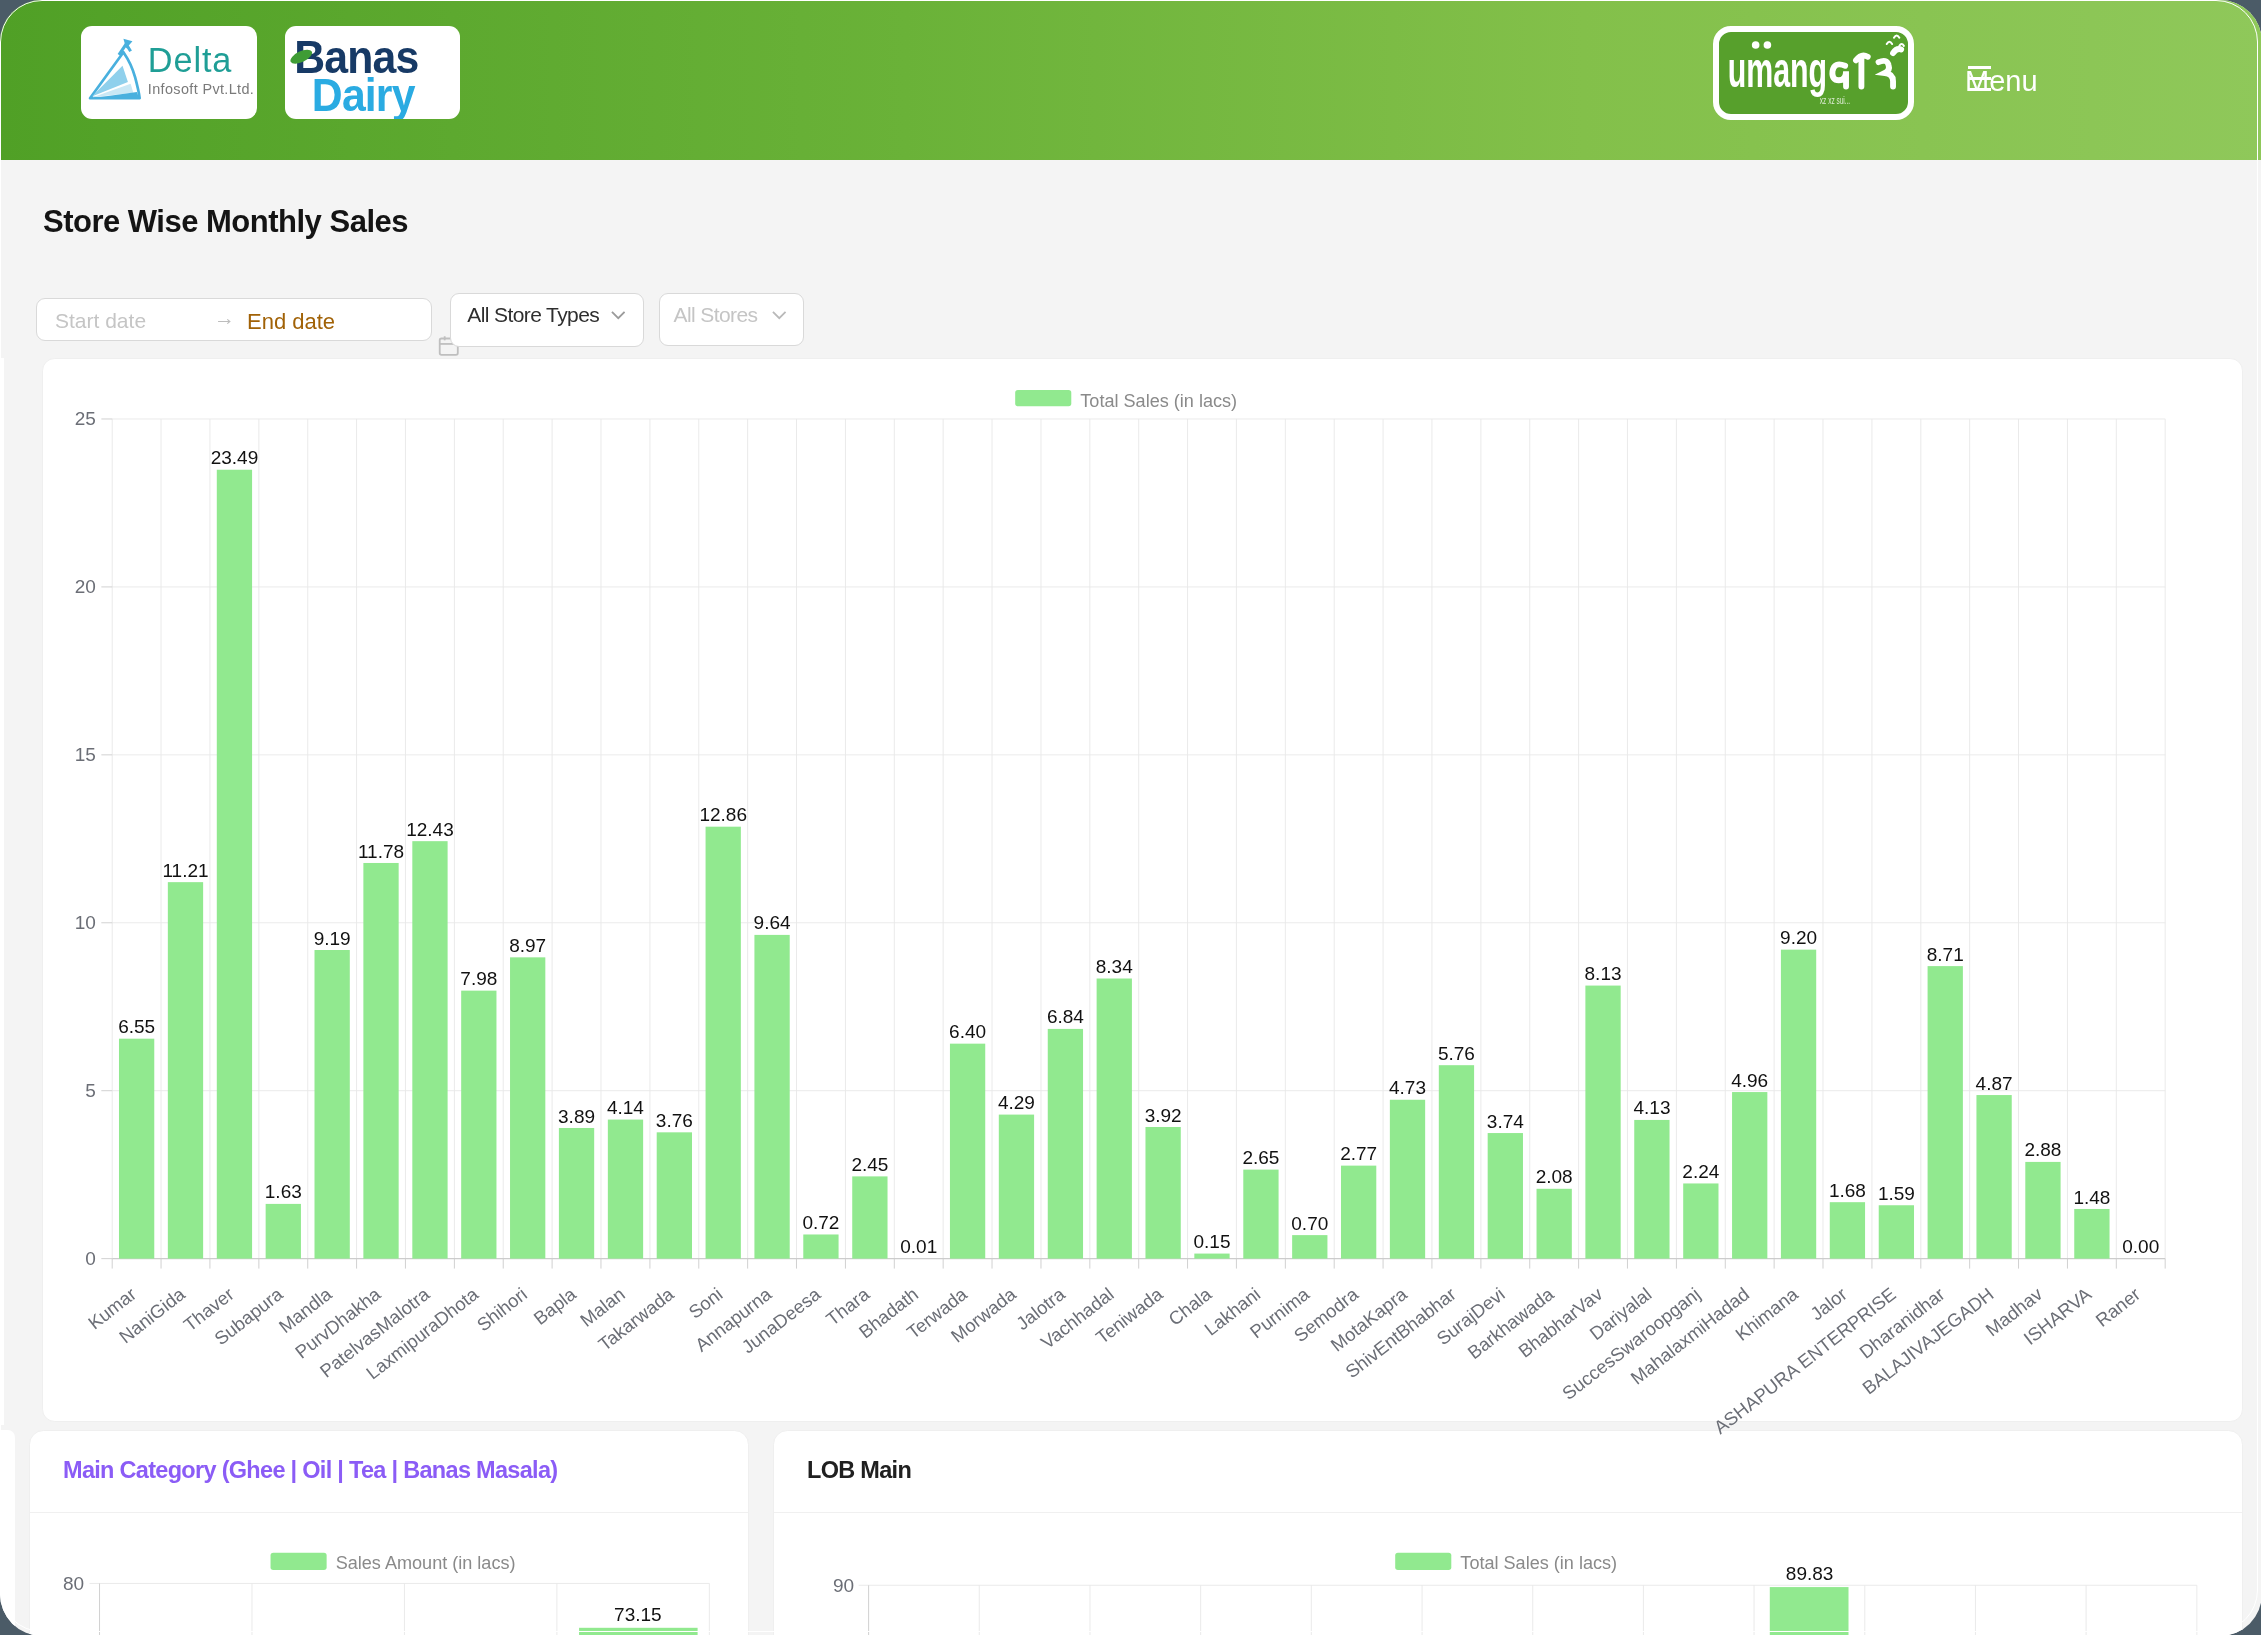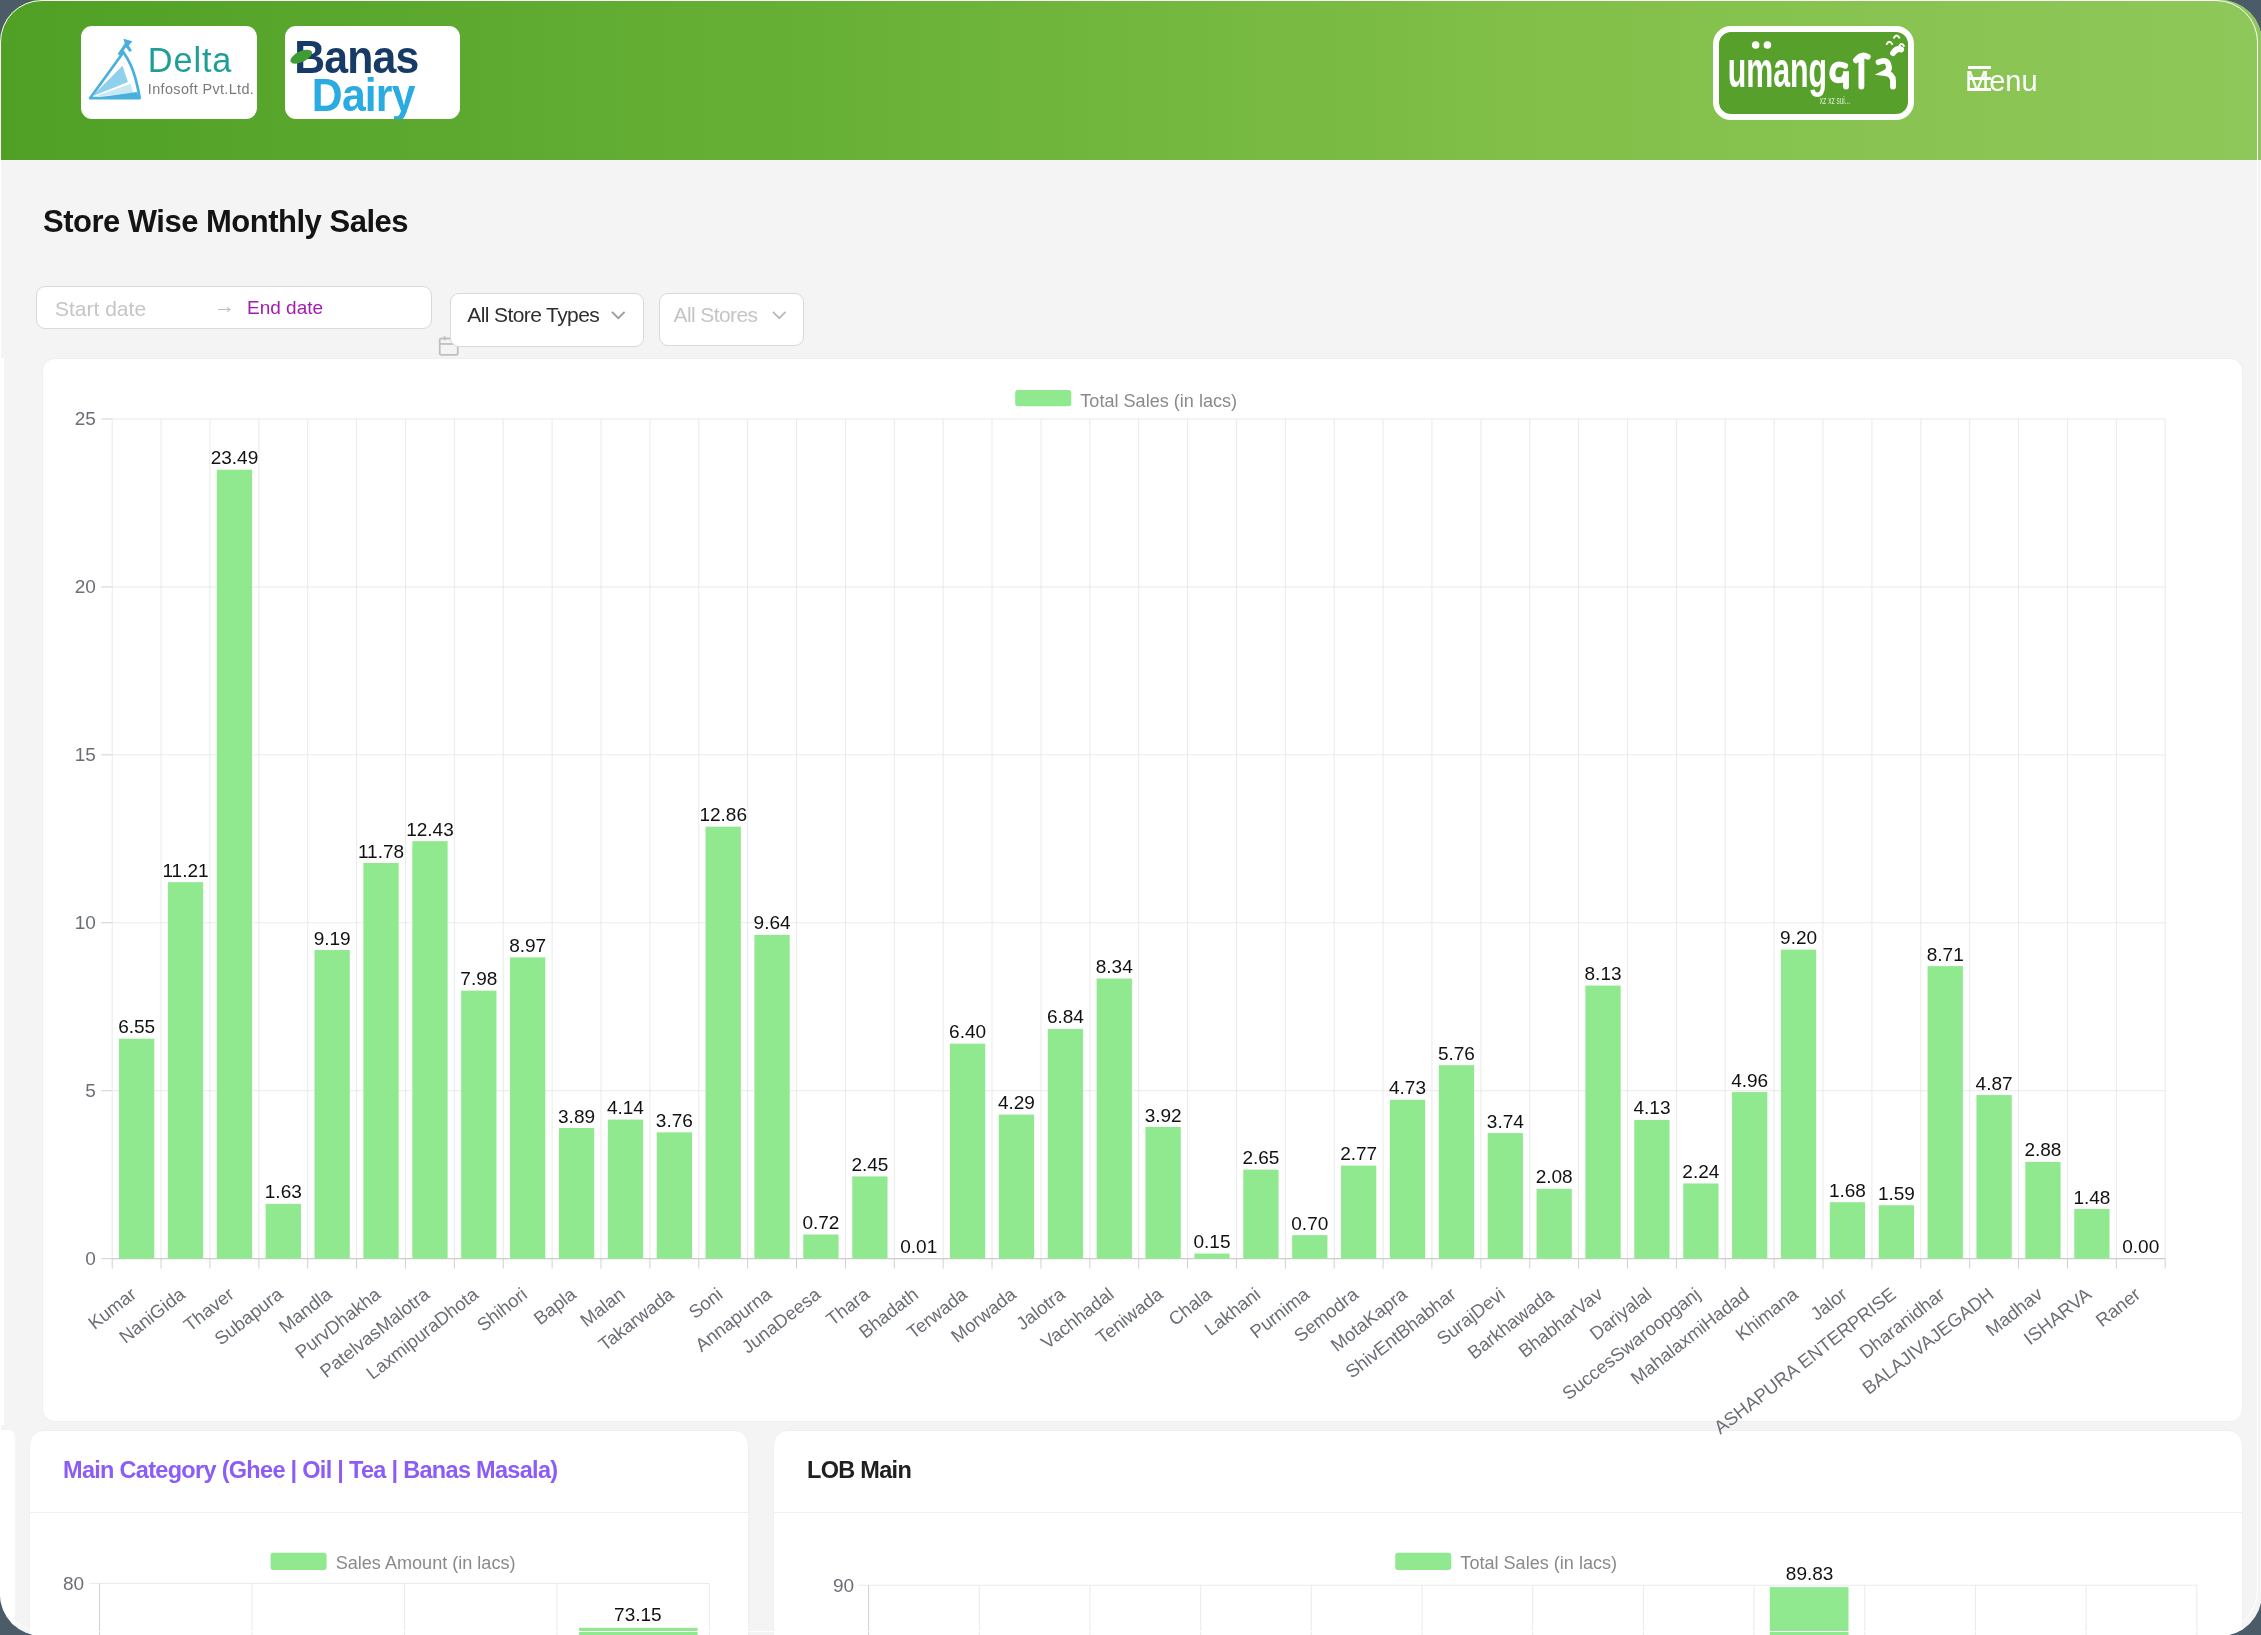--- a/index.html
+++ b/index.html
@@ -77,24 +77,24 @@
   <path d="M40 6.2 a12.5 12.5 0 1 0 0 21.6" fill="none" stroke="#ffffff" stroke-width="2.8"></path>
   <path d="M40 6.2 a12.5 12.5 0 0 1 6.2 4.6" fill="none" stroke="#ffffff" stroke-width="2.8"></path>
   <path d="M40 27.8 a12.5 12.5 0 0 0 6.2 -4.6" fill="none" stroke="#ffffff" stroke-width="2.8"></path>
   <line x1="30" y1="17" x2="50" y2="17" stroke="#ffffff" stroke-width="2.8"></line>
   <path d="M49 11.5 l7 5.5 l-7 5.5 Z" fill="#ffffff"></path>
 </svg>
   </div>
 
   <div class="abs" style="left:43px;top:204px;font-size:31px;font-weight:bold;color:#141414;letter-spacing:-0.5px">Store Wise Monthly Sales</div>
 
-  <div class="abs" style="left:36px;top:286px;width:396px;height:43px;background:#fff;border:1.4px solid #d9d9d9;border-radius:9px">
+  <div class="abs" style="left:36px;top:298px;width:396px;height:43px;background:#fff;border:1.4px solid #d9d9d9;border-radius:9px">
     <div class="abs" style="left:18px;top:10px;font-size:21px;color:#c5c5c5">Start date</div>
     <div class="abs" style="left:177px;top:7.2px;font-size:21px;color:#bdbdbd">→</div>
-    <div class="abs" style="left:210px;top:10px;font-size:19px;color:#a21caf">End date</div>
+    <div class="abs" style="left:210px;top:10px;font-size:22px;color:#a16207">End date</div>
   </div>
 
 <svg width="23.5" height="23.5" viewBox="0 0 26 26" style="position:absolute;left:437;top:334">
   <rect x="3" y="5" width="20" height="18" rx="2" fill="none" stroke="#bfbfbf" stroke-width="2"></rect>
   <line x1="3" y1="11" x2="23" y2="11" stroke="#bfbfbf" stroke-width="2"></line>
   <line x1="8.5" y1="2.5" x2="8.5" y2="7" stroke="#bfbfbf" stroke-width="2"></line>
   <line x1="17.5" y1="2.5" x2="17.5" y2="7" stroke="#bfbfbf" stroke-width="2"></line>
 </svg>
   <div class="abs" style="left:450px;top:293px;width:194px;height:54px;background:#fff;border:1.4px solid #d9d9d9;border-radius:9px">
     <div class="abs" style="left:16.3px;top:9px;font-size:21px;color:#2e2e2e;letter-spacing:-0.6px">All Store Types</div>

